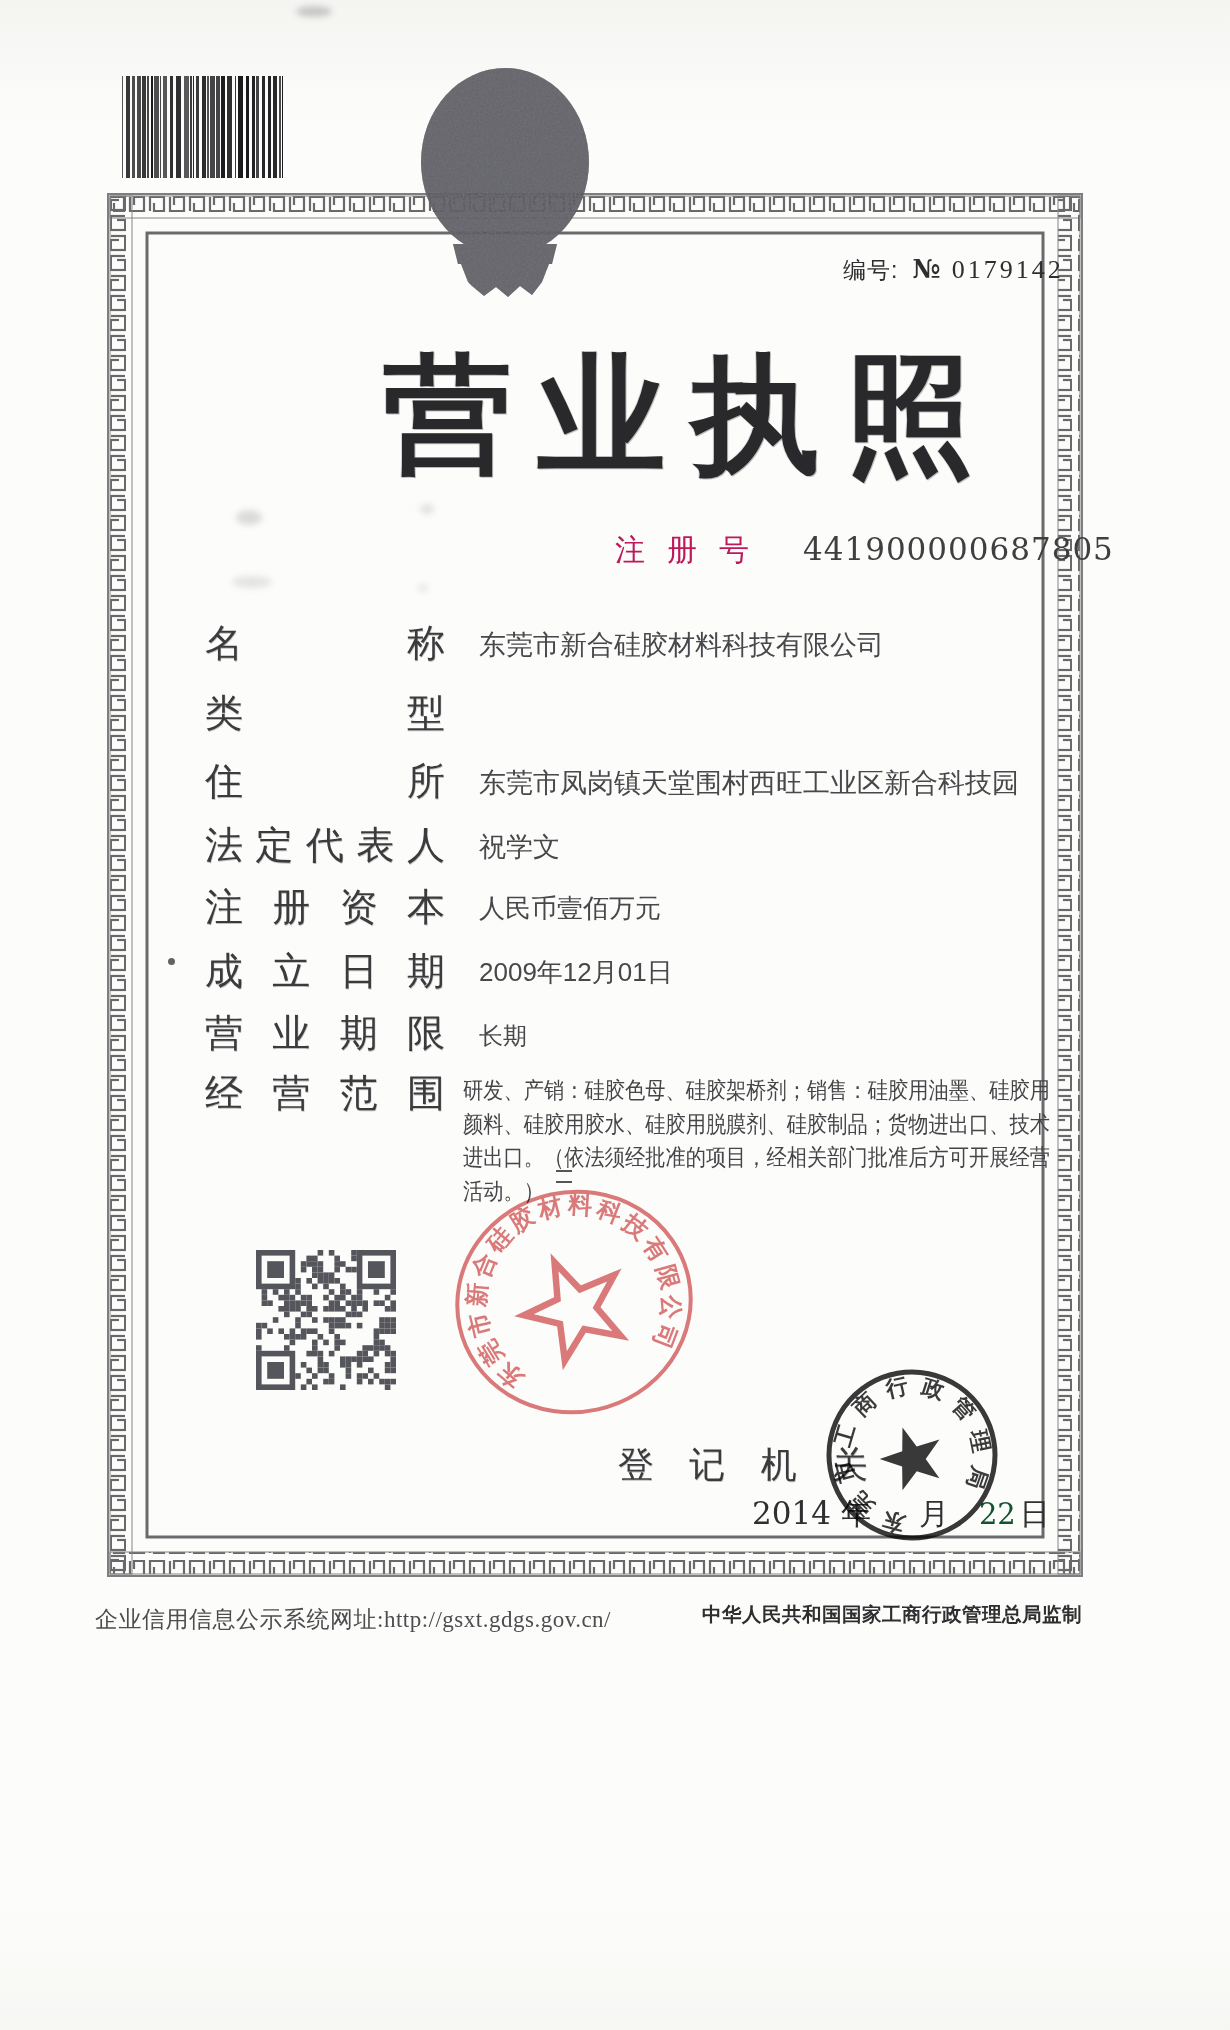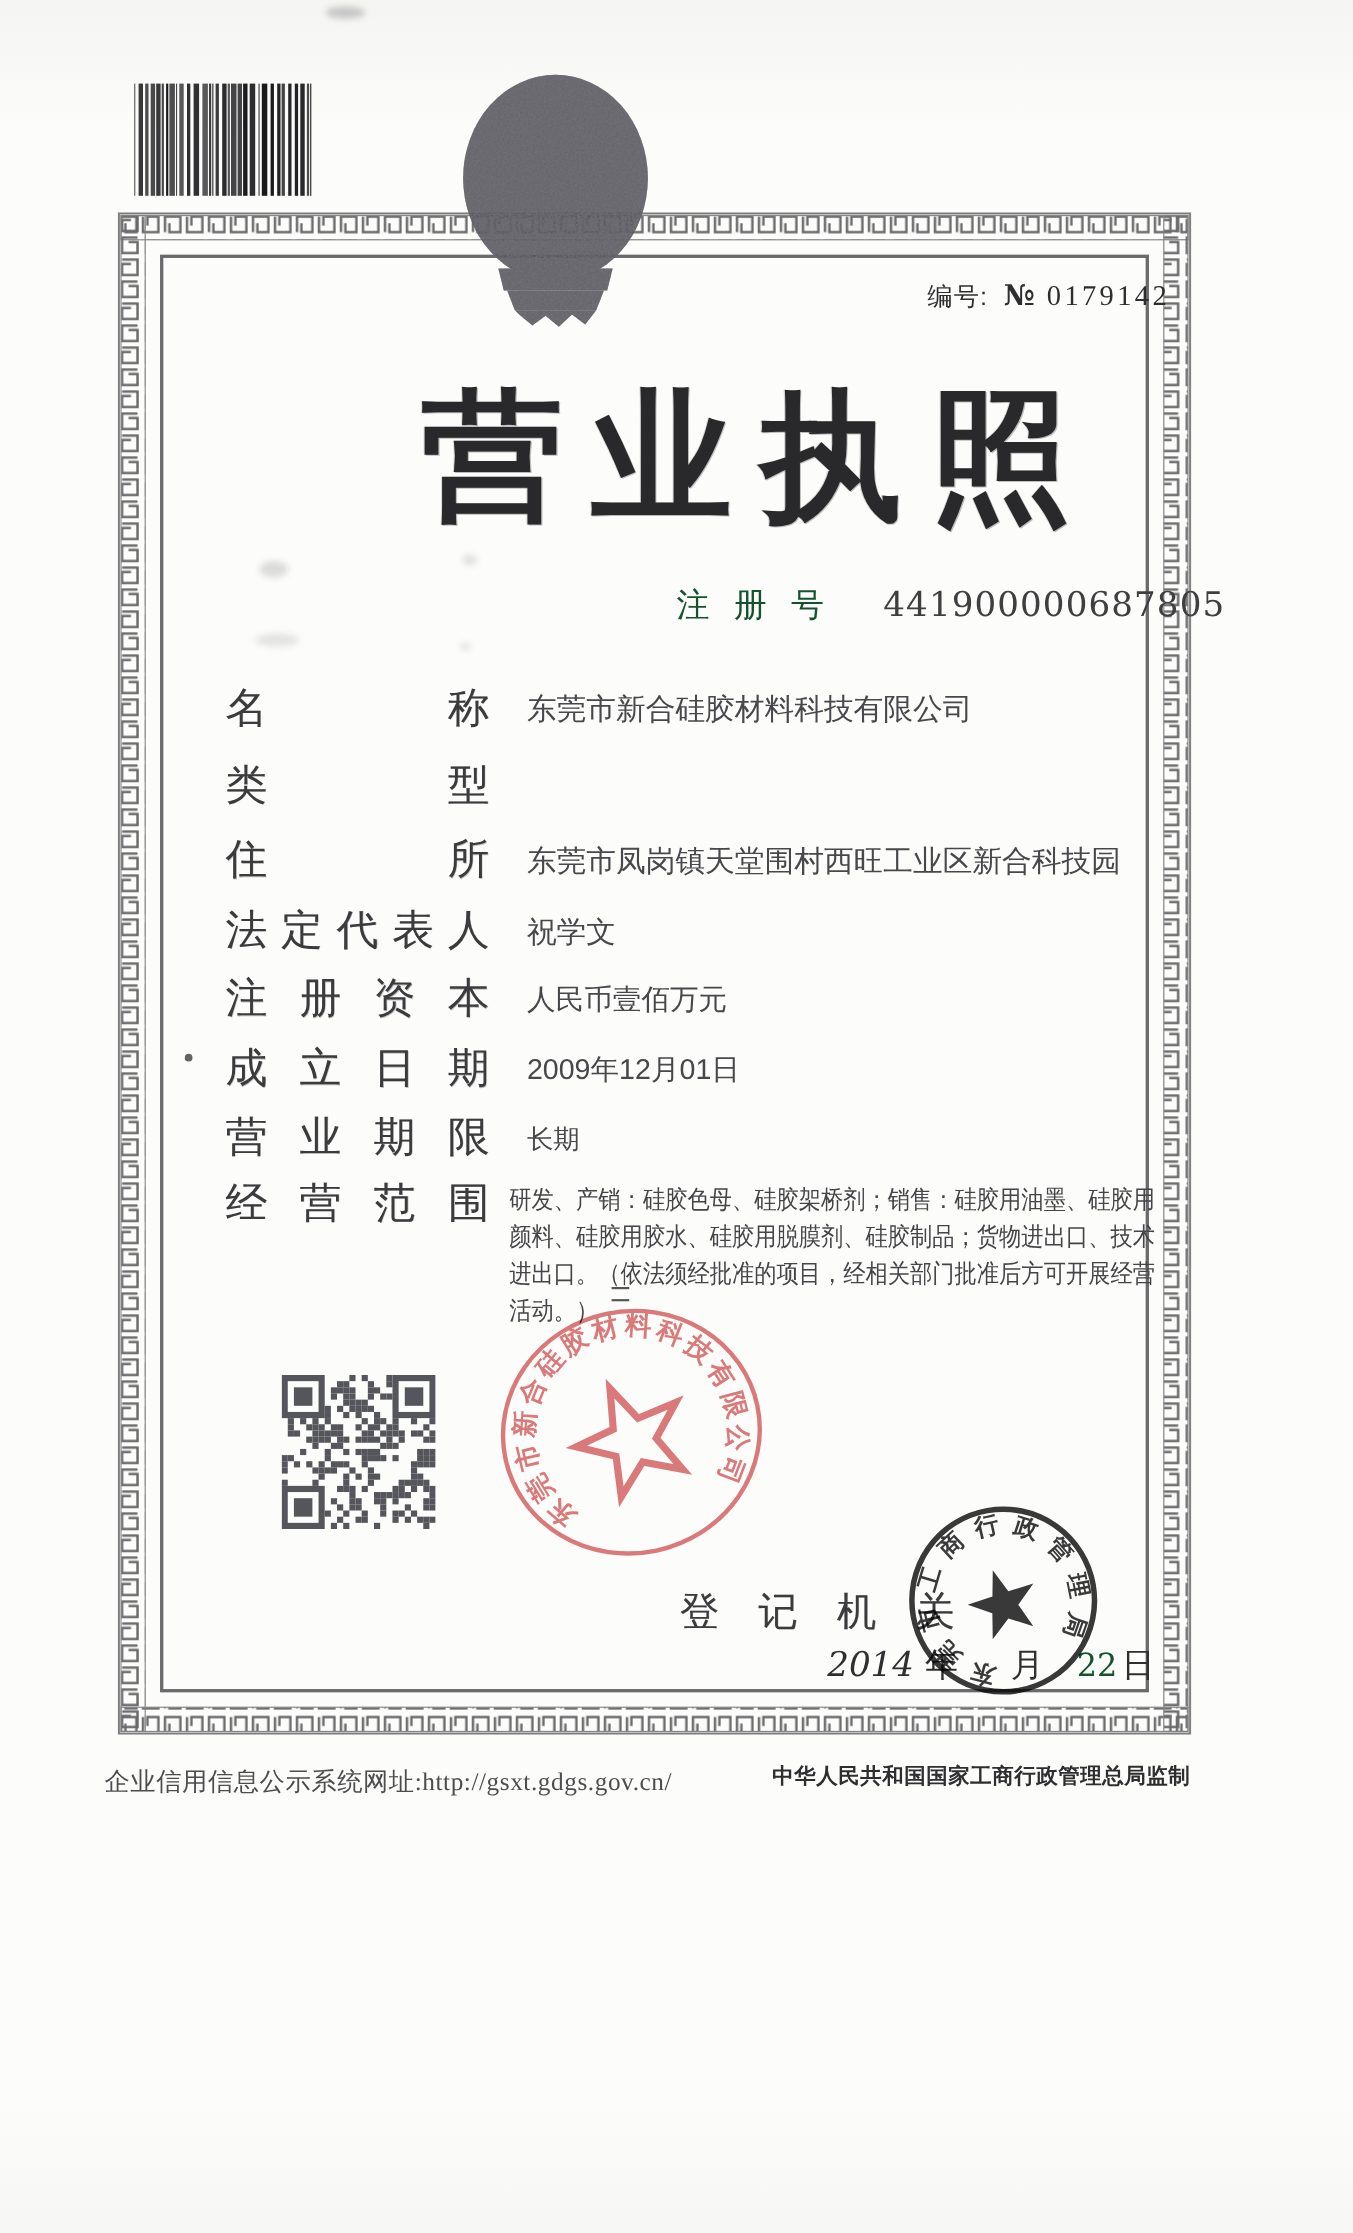--- a/index.html
+++ b/index.html
@@ -19,42 +19,42 @@
           font-size:23px;color:#2e2e30;letter-spacing:1px;white-space:nowrap;}
   .serial .nosign{font-family:"DejaVu Serif",serif;font-weight:bold;font-size:26px;margin:0 10px 0 14px;}
   .serial .num{font-family:Liberation Serif, serif;font-size:26px;letter-spacing:3px;}
   
   .title{position:absolute;left:107px;top:330px;width:1156px;z-index:2;text-align:center;
          font-size:128px;font-weight:900;letter-spacing:26px;padding-left:13px;box-sizing:border-box;
          color:#29292b;white-space:nowrap;
          text-shadow:1px 1px 0 rgba(70,70,75,.35),-1px 0 0 rgba(70,70,75,.2);}
   
   .regrow{position:absolute;left:615px;top:530px;z-index:2;display:flex;align-items:baseline;white-space:nowrap;}
-  .regrow .reglabel{font-size:30px;letter-spacing:22px;color:#14532d;}
+  .regrow .reglabel{font-size:30px;letter-spacing:22px;color:#be185d;}
   .regrow .regnum{font-family:"DejaVu Serif",serif;font-size:31px;color:#3f3f42;margin-left:32px;letter-spacing:1px;}
   
   .field-row{position:absolute;left:205px;display:flex;align-items:flex-start;z-index:2;}
   .jlabel{width:240px;display:flex;justify-content:space-between;font-size:38px;font-weight:500;
           color:#3b3b3e;flex:none;text-shadow:.5px .5px 0 rgba(80,80,85,.35);}
   .jlabel-sm{width:250px;font-size:36px;}
   .field-value{margin-left:34px;padding-top:9px;font-size:27px;color:#48484c;white-space:nowrap;}
   .v-cap{font-size:26px;}
   .v-term{font-size:24px;padding-top:12px;}
   .scope-lines{margin-left:18px;padding-top:6px;font-size:23px;line-height:33.5px;color:#454549;
                transform:scaleX(.88);transform-origin:left top;white-space:nowrap;font-weight:500;}
   
   .qr{position:absolute;left:256px;top:1250px;z-index:2;opacity:.88;}
   
   .seal-red{position:absolute;left:448px;top:1182px;z-index:4;opacity:.8;mix-blend-mode:multiply;}
   .stamp-black{position:absolute;left:820px;top:1363px;z-index:4;opacity:.88;mix-blend-mode:multiply;}
   
   .registrar{position:absolute;left:618px;top:1441px;z-index:2;}
   .daterow{position:absolute;left:752px;top:1494px;z-index:2;display:flex;align-items:baseline;
            font-size:30px;color:#2f2f32;white-space:nowrap;}
-  .daterow .yr{font-family:"DejaVu Serif",serif;font-size:31px;margin-right:10px;font-style:italic;}
+  .daterow .yr{font-family:"DejaVu Serif",serif;font-size:31px;margin-right:10px;}
   .daterow .u1{margin-right:48px;}
   .daterow .u2{margin-right:30px;}
   .daterow .day{font-family:"DejaVu Serif",serif;font-size:29px;color:#14532d;margin-right:4px;}
   
   .footer-left{position:absolute;left:95px;top:1604px;z-index:2;font-size:23px;color:#4d4d50;
                font-family:Liberation Serif, serif;letter-spacing:.5px;}
   .footer-right{position:absolute;left:702px;top:1601px;z-index:2;font-size:19.5px;font-weight:600;
                 color:#2e2e31;letter-spacing:.5px;}
   
   .smudge{position:absolute;background:#8f8f92;border-radius:50%;filter:blur(3px);z-index:2;}

